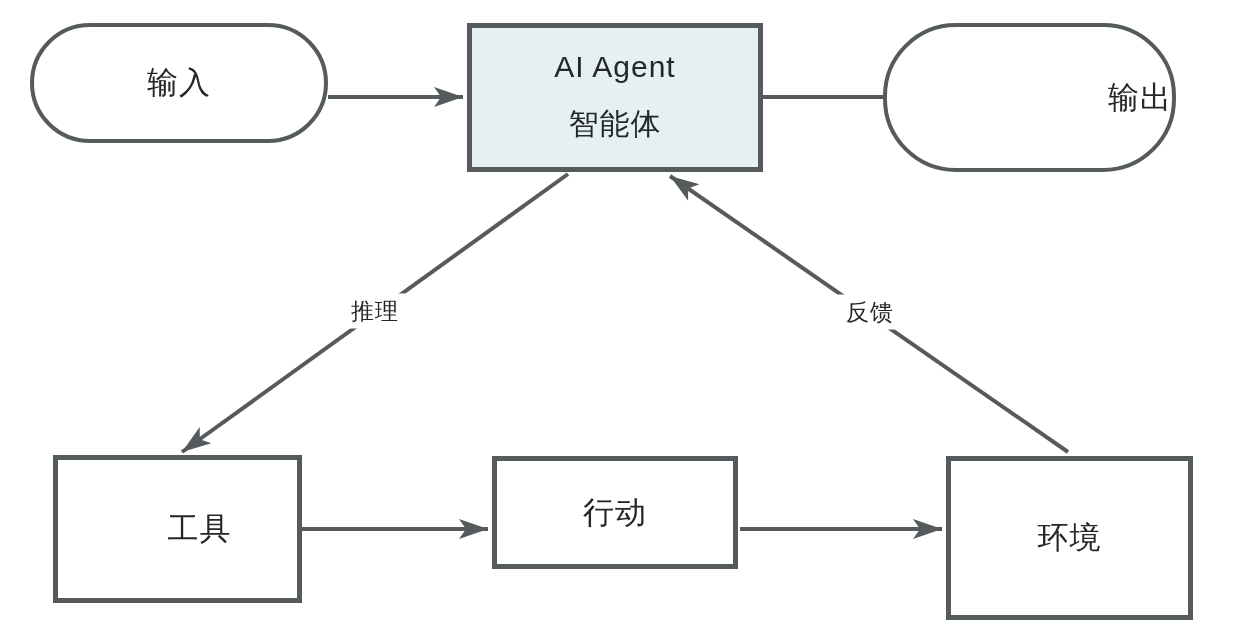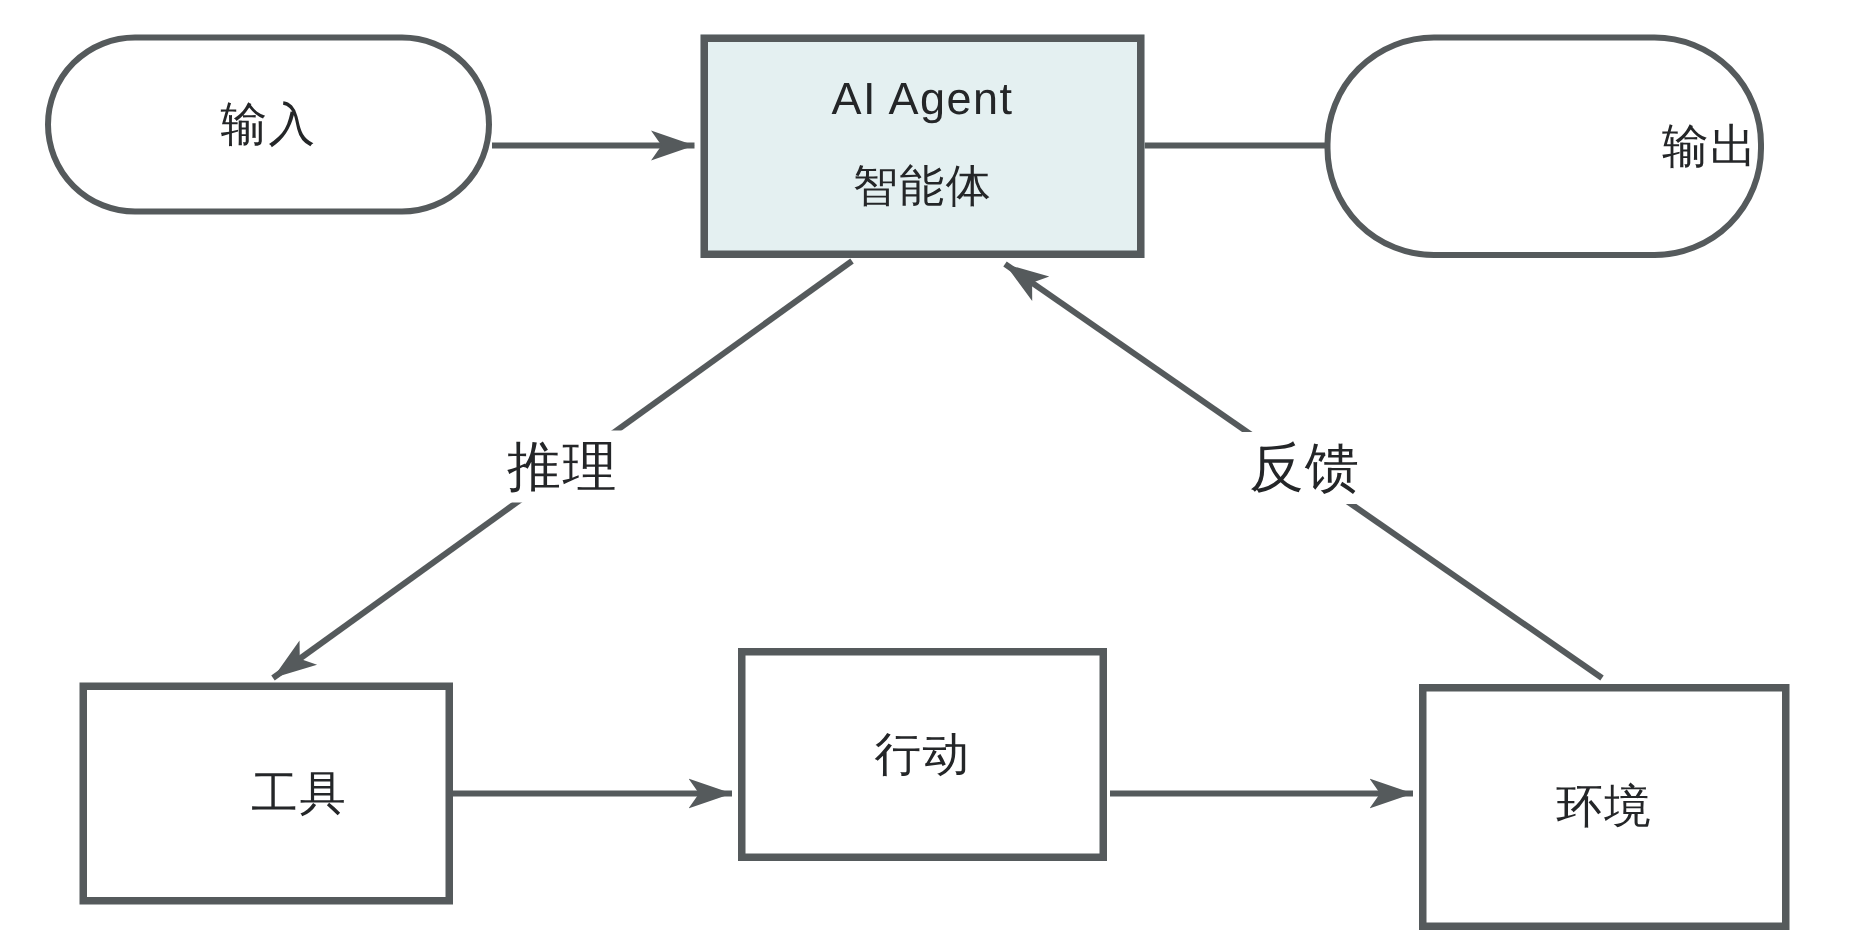--- a/index.html
+++ b/index.html
@@ -35,21 +35,21 @@
     background:var(--agent-fill);
     flex-direction:column;
     gap:20px;
     font-size:30px;
   }
   .edge-label{
     position:absolute;
     transform:translate(-50%,-50%);
     background:var(--bg);
     padding:6px 10px;
-    font-size:36px;
+    font-size:23px;
     letter-spacing:1px;
     line-height:1;
     white-space:nowrap;
   }
 </style>
 </head>
 <body>
 
 <div class="canvas">
 
@@ -77,21 +77,21 @@
   </div>
 
   <div class="node stadium" style="left:883px;top:23px;width:293px;height:149px;border-radius:73px;justify-content:flex-end;">
     <span>输出</span>
   </div>
 
   <div class="node rect" style="left:53px;top:455px;width:249px;height:148px;padding-left:44px;">
     <span>工具</span>
   </div>
 
-  <div class="node rect" style="left:492px;top:432px;width:246px;height:142px;">
+  <div class="node rect" style="left:492px;top:456px;width:246px;height:113px;">
     <span>行动</span>
   </div>
 
   <div class="node rect" style="left:946px;top:456px;width:247px;height:164px;">
     <span>环境</span>
   </div>
 
   <div class="edge-label" style="left:375px;top:311px;">推理</div>
 
   <div class="edge-label" style="left:870px;top:312px;">反馈</div>

